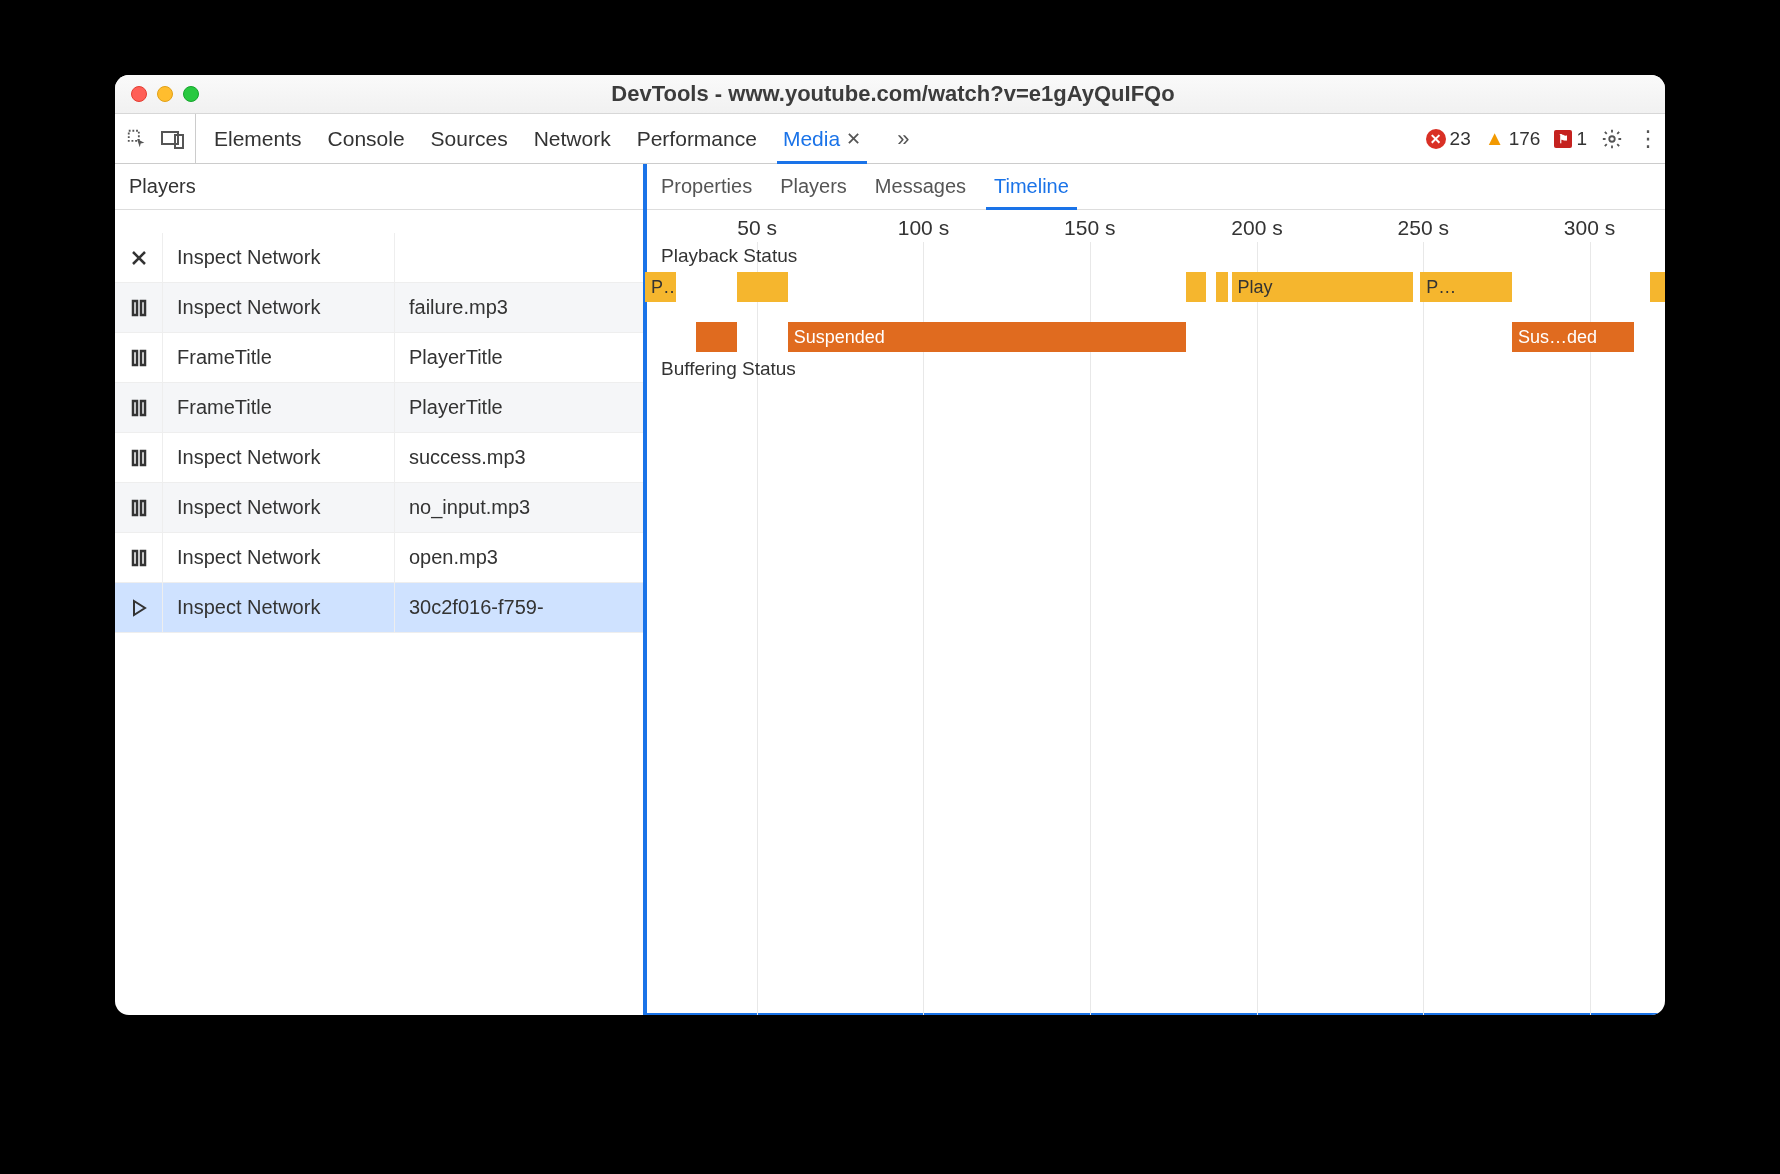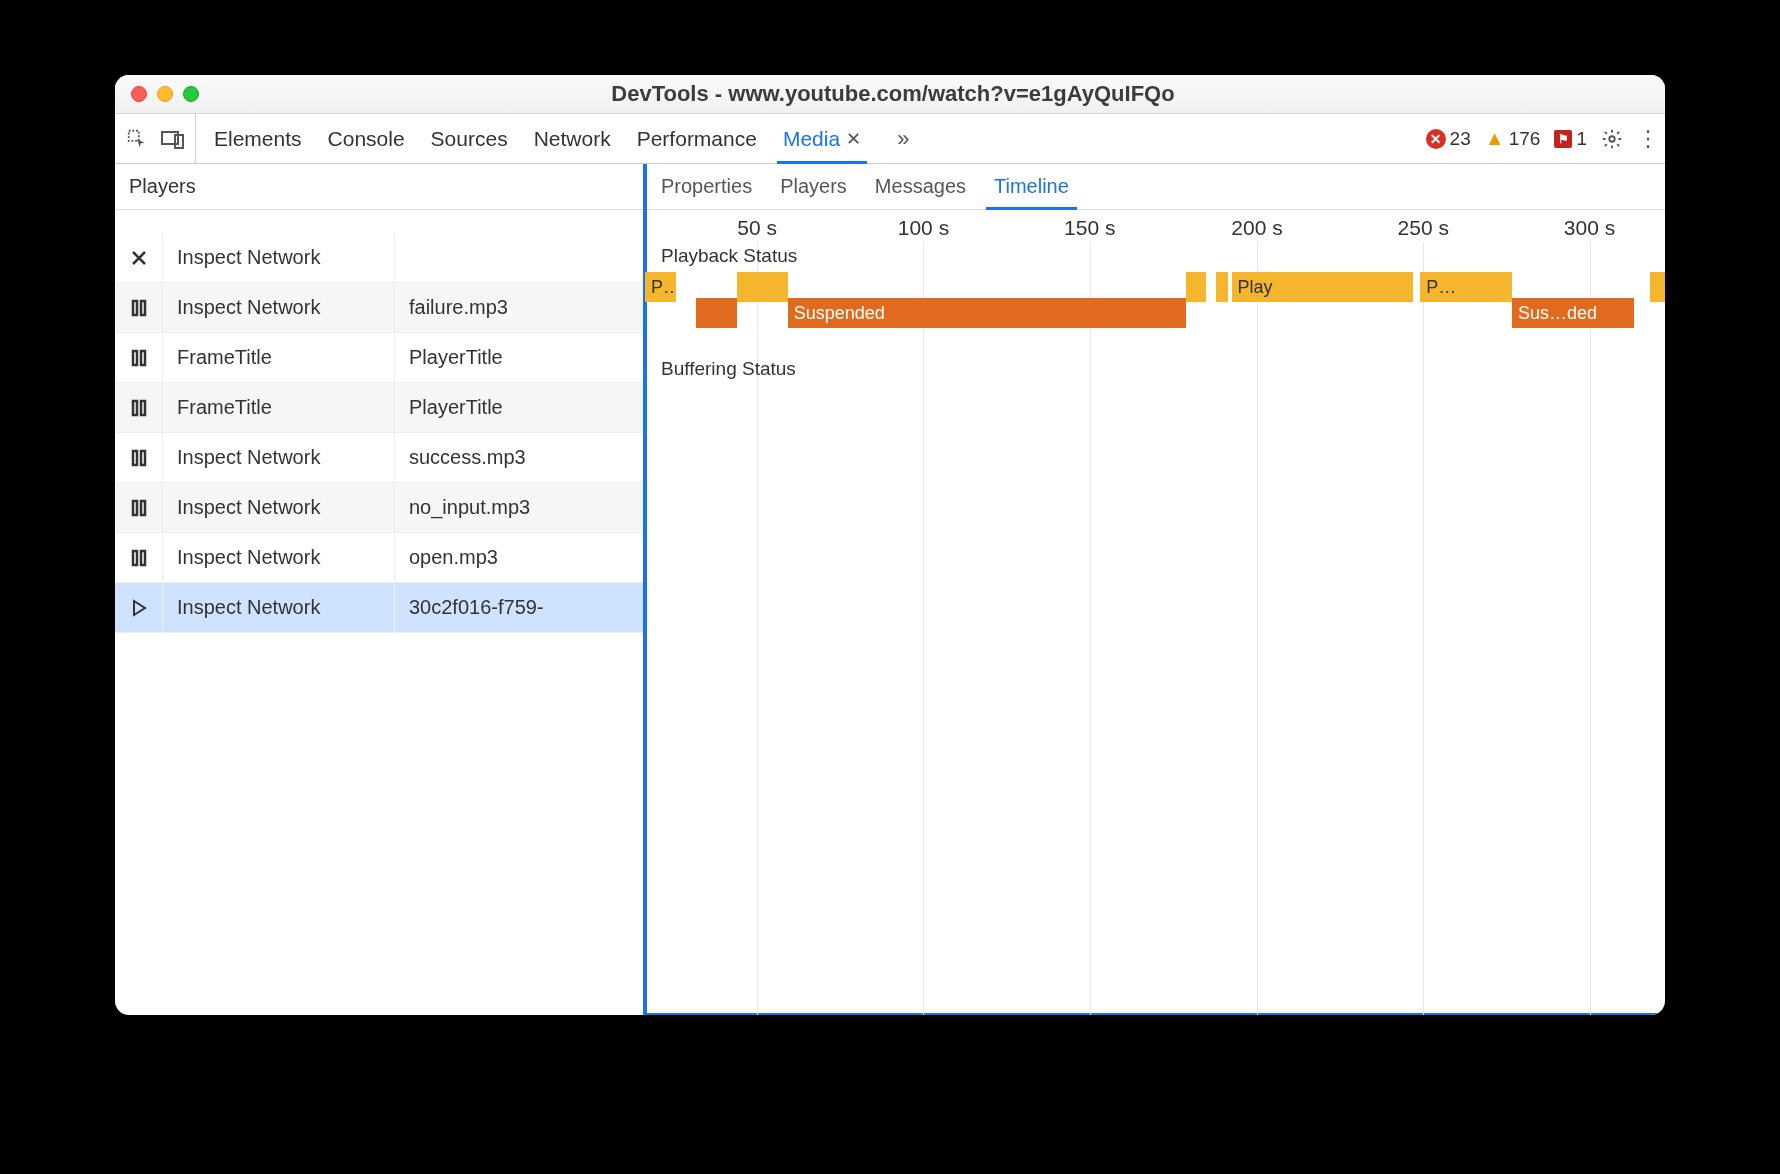--- a/index.html
+++ b/index.html
@@ -248,21 +248,21 @@
         <div class="track-label" style="top:35px;">Playback Status</div>
         <div class="tl-row" id="play-row" style="top:62px;">
             <div class="seg play" style="left: 0%; width: 3%;">P…</div>
             <div class="seg play" style="left: 9%; width: 5%;"></div>
             <div class="seg play" style="left: 53%; width: 2%;"></div>
             <div class="seg play" style="left: 56%; width: 1.2%;"></div>
             <div class="seg play" style="left: 57.5%; width: 17.8%;">Play</div>
             <div class="seg play" style="left: 76%; width: 9%;">P…</div>
             <div class="seg play" style="left: 98.5%; width: 1.5%;"></div>
           </div>
-        <div class="tl-row" id="susp-row" style="top:88px;">
+        <div class="tl-row" id="susp-row" style="top:112px;">
             <div class="seg susp" style="left: 5%; width: 4%;"></div>
             <div class="seg susp" style="left: 14%; width: 39%;">Suspended</div>
             <div class="seg susp" style="left: 85%; width: 12%;">Sus…ded</div>
           </div>
         <div class="track-label" style="top:148px;">Buffering Status</div>
       </div>
     </div>
 
   </div>
 </div>

